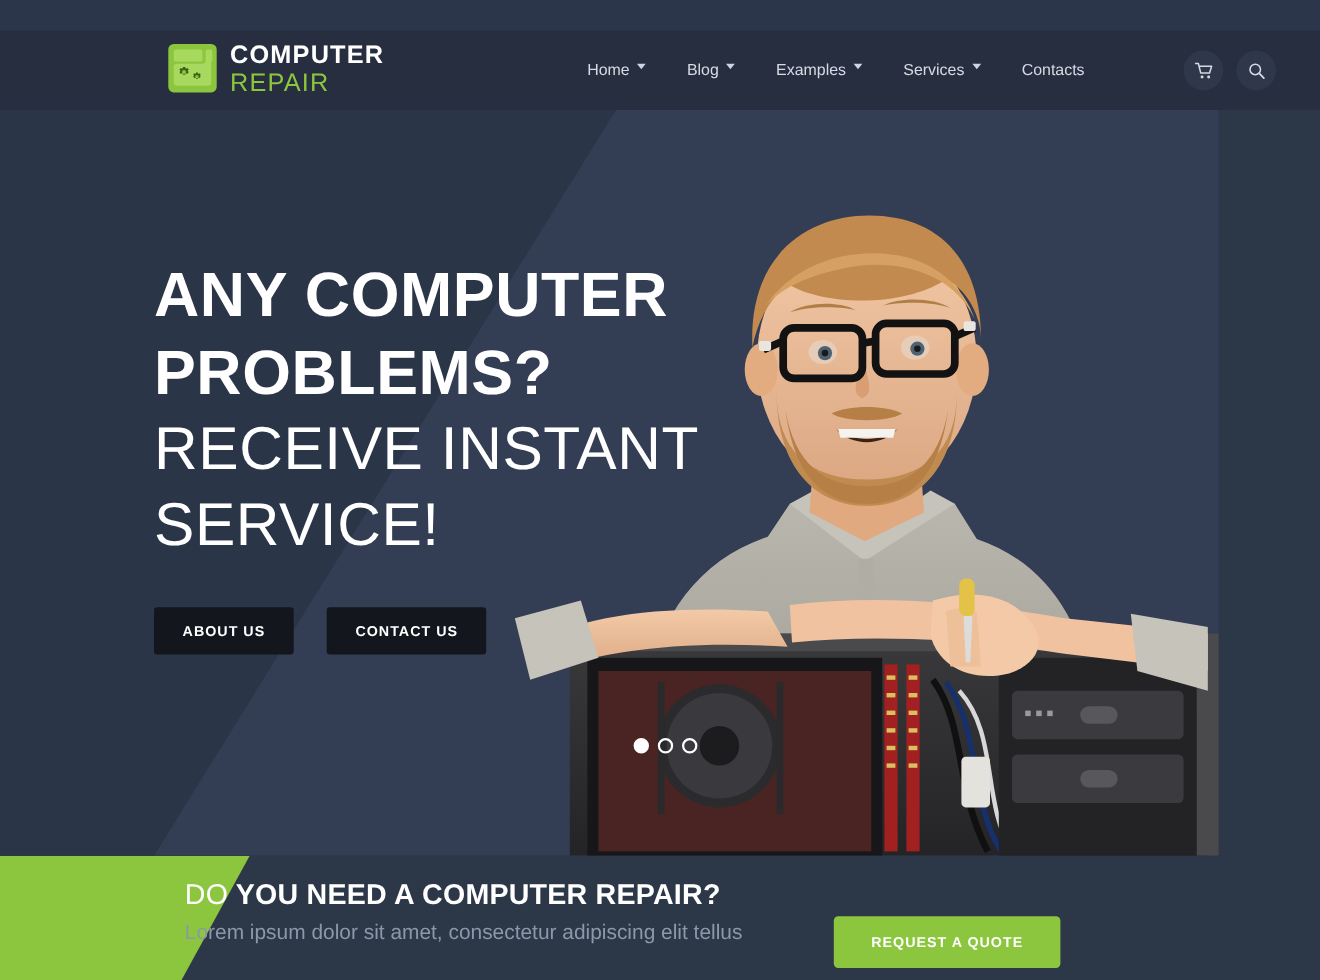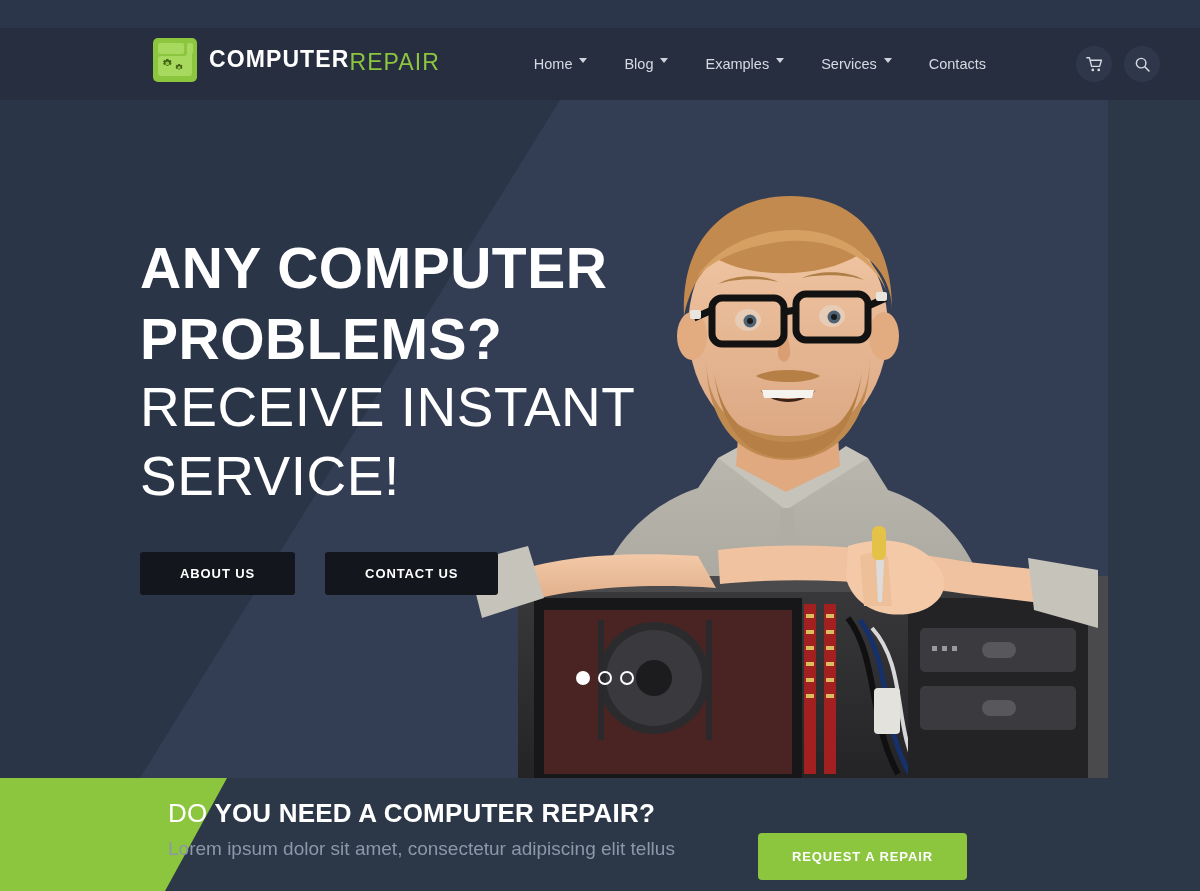--- a/index.html
+++ b/index.html
@@ -23,21 +23,21 @@
     background:#262e40;
     display:flex; align-items:center;
   }
   .logo-wrap {
     position:absolute; left:152px; top:8px;
     display:flex; align-items:center; gap:11px;
   }
   .logo-mark {
     width:46px; height:48px; position:relative; flex:none;
   }
-  .logo-text { display:flex; flex-direction:row; line-height:1; padding-top:2px; }
+  .logo-text { display:flex; flex-direction:column; line-height:1; padding-top:2px; }
   .logo-top {
     font-size:23px; font-weight:bold; color:#ffffff; letter-spacing:1.1px;
   }
   .logo-bottom {
     font-size:23px; font-weight:300; color:#8cc63e; letter-spacing:1.1px; margin-top:3px;
   }
 
   .nav {
     position:absolute; right:196px; top:0; height:72px;
     display:flex; align-items:center; gap:0px;
@@ -73,21 +73,21 @@
   .hero-content { position:absolute; left:140px; top:140px; width:560px; z-index:5; }
   .h-line { color:#ffffff; letter-spacing:0.5px; }
   .h1 { font-size:57px; font-weight:bold; line-height:1.0; }
   .h2 { font-size:57px; font-weight:bold; line-height:1.0; color:#ffffff; margin-top:14px; }
   .h3 { font-size:55px; font-weight:300; line-height:1.0; margin-top:12px; }
   .h4 { font-size:55px; font-weight:300; line-height:1.0; margin-top:14px; }
 
   .hero-btns { display:flex; gap:30px; margin-top:48px; }
   .btn-dark {
     background:#13161c; color:#ffffff; font-size:13px; font-weight:bold;
-    letter-spacing:0.9px; padding:14px 40px; border:none; border-radius:3px;
+    letter-spacing:0.9px; padding:14px 26px; border:none; border-radius:3px;
     cursor:pointer; font-family:"Liberation Sans", sans-serif;
   }
 
   .dots { position:absolute; left:576px; top:571px; display:flex; gap:8px; z-index:6; }
   .dot { width:14px; height:14px; border-radius:50%; border:2px solid #ffffff; cursor:pointer; }
   .dot.active { background:#ffffff; }
 
   
   .person { position:absolute; right:0px; bottom:0px; width:640px; height:620px; z-index:3; }
 
@@ -335,15 +335,15 @@
       <polygon points="0,0 227,0 165,113 0,113" fill="#8cc63e"></polygon>
     </svg>
     <div class="bottom-text">
       <div class="bt-title">
         <span class="thin">DO</span><span> </span><span>YOU NEED A COMPUTER REPAIR?</span>
       </div>
       <div class="bt-sub">Lorem ipsum dolor sit amet, consectetur adipiscing elit tellus</div>
     </div>
   </div>
 
-  <button class="btn-green">REQUEST A REPAIR</button>
+  <button class="btn-green">REQUEST A QUOTE</button>
 
 </div>
 
 </body></html>

